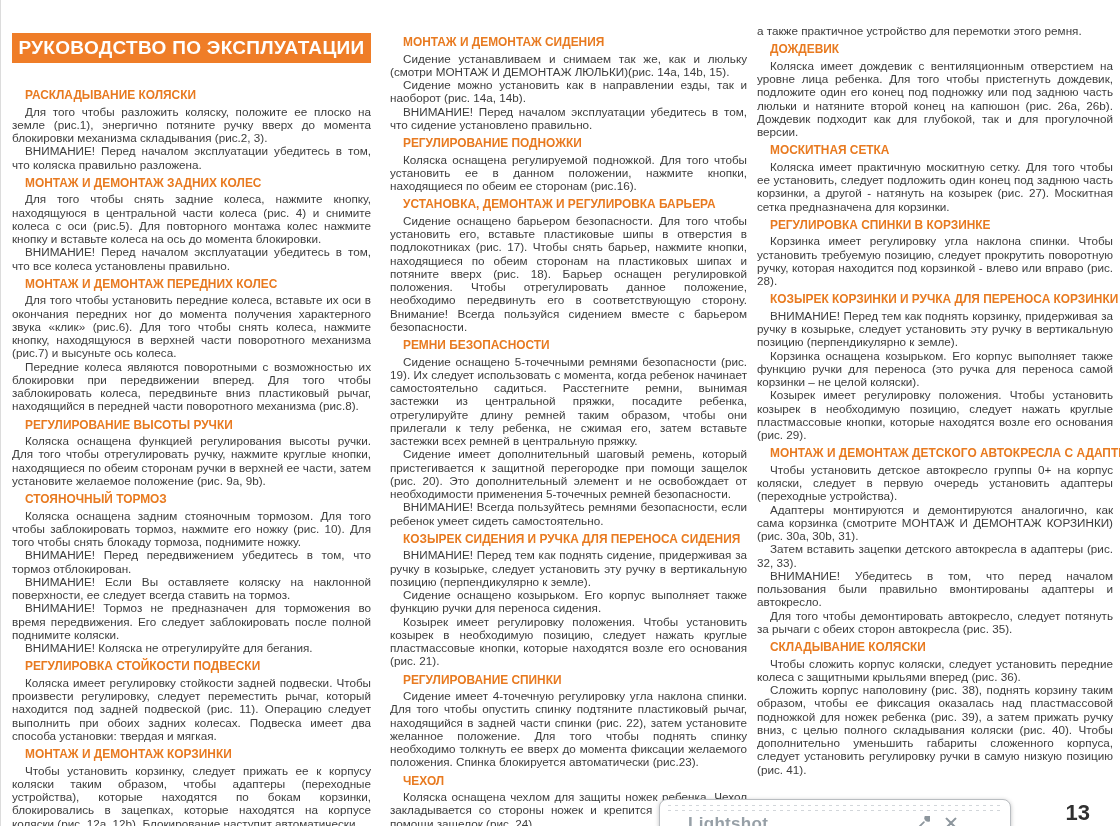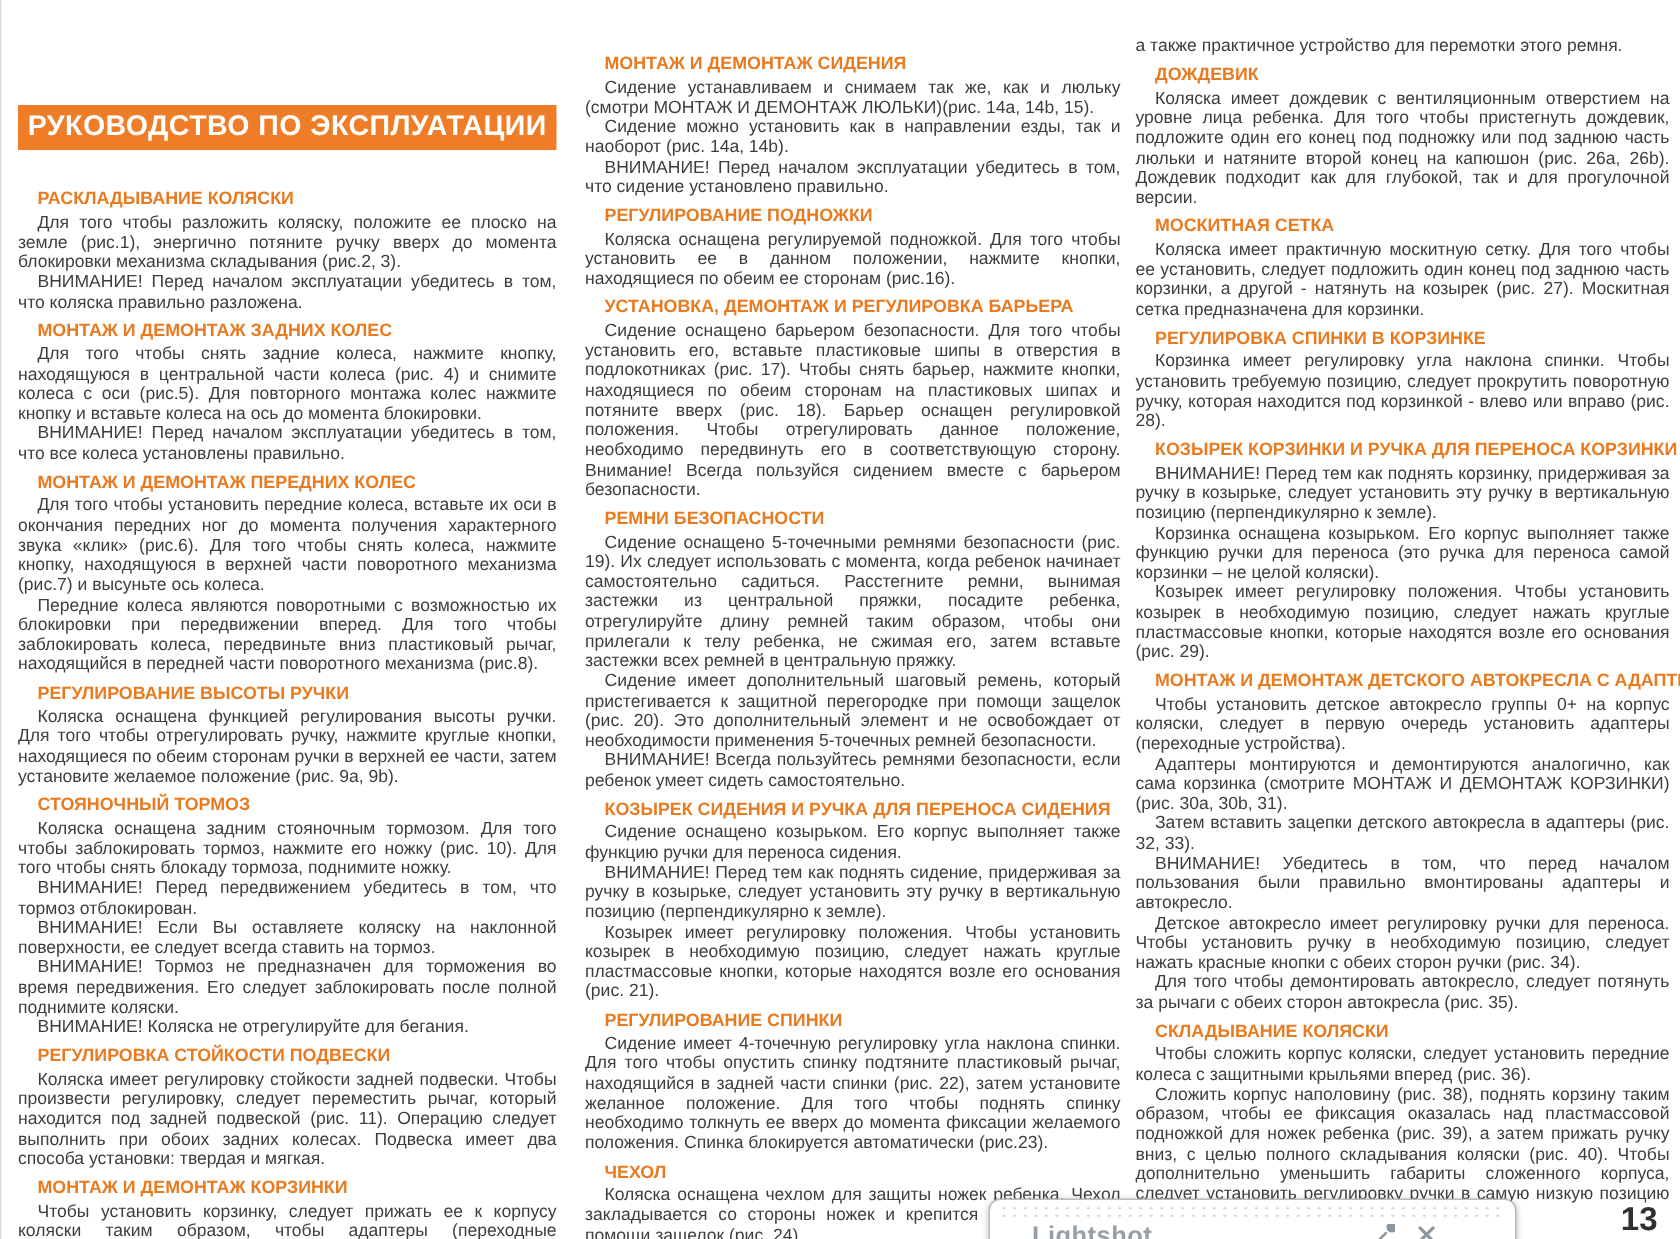--- a/index.html
+++ b/index.html
@@ -6,26 +6,26 @@
   html,body { width:1120px; height:826px; background:#ffffff; overflow:hidden;
     font-family:"Liberation Sans", sans-serif; }
   body { position:relative; color:#3d3d3d; }
   .page-edge { position:absolute; left:0; top:0; width:1px; height:100%; background:#dcdcdc; }
   .col { position:absolute; font-size:11.7px; line-height:13.25px; text-align:justify; }
   #col-1 { left:12px;  top:33px; width:359px; }
   #col-2 { left:390px; top:30px; width:357px; }
   #col-3 { left:757px; top:24px; width:356px; }
   .banner { background:var(--accent,#ef7d28); color:#ffffff; text-align:center;
     font-weight:bold; font-size:19px; letter-spacing:0.3px; height:30px; line-height:30px;
-    margin-bottom:26px;margin-top:37px; }
+    margin-bottom:26px; }
   .sec-heading { color:var(--heading,#e87a20); font-size:11.9px; font-weight:bold;
     text-indent:13px; text-align:left; margin:6px 0 2px 0; line-height:13.5px; white-space:nowrap; }
   .para { text-indent:13px; margin:0; }
   .para.no-indent { text-indent:0; }
-  .page-number { position:absolute; right:15px; top:800px; font-size:22px; font-weight:bold;
+  .page-number { position:absolute; right:30px; top:800px; font-size:22px; font-weight:bold;
     color:#303030; }
   .lightshot { position:absolute; left:659px; top:799px; width:352px; height:46px;
     background:#ffffff; border:1px solid #b9bdc1; border-radius:8px 8px 0 0;
     box-shadow:0 1px 4px rgba(0,0,0,0.25); }
   .ls-dots { height:9px; margin:3px 6px 0 6px;
     background-image:radial-gradient(#d2d6da 1px, transparent 1.2px);
     background-size:7px 5px; }
   .ls-row { display:flex; align-items:flex-start; justify-content:space-between;
     padding:2px 52px 0 28px; }
   .ls-label { color:#97a0a7; font-size:17px; font-weight:bold; letter-spacing:0.3px; }
@@ -70,22 +70,22 @@
     <p class="para">ВНИМАНИЕ! Перед началом эксплуатации убедитесь в том, что сидение установлено правильно.</p>
     <h3 class="sec-heading">РЕГУЛИРОВАНИЕ ПОДНОЖКИ</h3>
     <p class="para">Коляска оснащена регулируемой подножкой. Для того чтобы установить ее в данном положении, нажмите кнопки, находящиеся по обеим ее сторонам (рис.16).</p>
     <h3 class="sec-heading">УСТАНОВКА, ДЕМОНТАЖ И РЕГУЛИРОВКА БАРЬЕРА</h3>
     <p class="para">Сидение оснащено барьером безопасности. Для того чтобы установить его, вставьте пластиковые шипы в отверстия в подлокотниках (рис. 17). Чтобы снять барьер, нажмите кнопки, находящиеся по обеим сторонам на пластиковых шипах и потяните вверх (рис. 18). Барьер оснащен регулировкой положения. Чтобы отрегулировать данное положение, необходимо передвинуть его в соответствующую сторону. Внимание! Всегда пользуйся сидением вместе с барьером безопасности.</p>
     <h3 class="sec-heading">РЕМНИ БЕЗОПАСНОСТИ</h3>
     <p class="para">Сидение оснащено 5-точечными ремнями безопасности (рис. 19). Их следует использовать с момента, когда ребенок начинает самостоятельно садиться. Расстегните ремни, вынимая застежки из центральной пряжки, посадите ребенка, отрегулируйте длину ремней таким образом, чтобы они прилегали к телу ребенка, не сжимая его, затем вставьте застежки всех ремней в центральную пряжку.</p>
     <p class="para">Сидение имеет дополнительный шаговый ремень, который пристегивается к защитной перегородке при помощи защелок (рис. 20). Это дополнительный элемент и не освобождает от необходимости применения 5-точечных ремней безопасности.</p>
     <p class="para">ВНИМАНИЕ! Всегда пользуйтесь ремнями безопасности, если ребенок умеет сидеть самостоятельно.</p>
     <h3 class="sec-heading">КОЗЫРЕК СИДЕНИЯ И РУЧКА ДЛЯ ПЕРЕНОСА СИДЕНИЯ</h3>
+    <p class="para">ВНИМАНИЕ! Перед тем как поднять сидение, придерживая за ручку в козырьке, следует установить эту ручку в вертикальную позицию (перпендикулярно к земле).</p>
     <p class="para">Сидение оснащено козырьком. Его корпус выполняет также функцию ручки для переноса сидения.</p>
-    <p class="para">ВНИМАНИЕ! Перед тем как поднять сидение, придерживая за ручку в козырьке, следует установить эту ручку в вертикальную позицию (перпендикулярно к земле).</p>
     <p class="para">Козырек имеет регулировку положения. Чтобы установить козырек в необходимую позицию, следует нажать круглые пластмассовые кнопки, которые находятся возле его основания (рис. 21).</p>
     <h3 class="sec-heading">РЕГУЛИРОВАНИЕ СПИНКИ</h3>
     <p class="para">Сидение имеет 4-точечную регулировку угла наклона спинки. Для того чтобы опустить спинку подтяните пластиковый рычаг, находящийся в задней части спинки (рис. 22), затем установите желанное положение. Для того чтобы поднять спинку необходимо толкнуть ее вверх до момента фиксации желаемого положения. Спинка блокируется автоматически (рис.23).</p>
     <h3 class="sec-heading">ЧЕХОЛ</h3>
     <p class="para">Коляска оснащена чехлом для защиты ножек ребенка. Чехол закладывается со стороны ножек и крепится к козырьку при помощи защелок (рис. 24).</p>
   </div>
 
 <div class="col" id="col-3">
     <p class="para no-indent">а также практичное устройство для перемотки этого ремня.</p>
     <h3 class="sec-heading">ДОЖДЕВИК</h3>
@@ -96,21 +96,20 @@
     <p class="para">Корзинка имеет регулировку угла наклона спинки. Чтобы установить требуемую позицию, следует прокрутить поворотную ручку, которая находится под корзинкой - влево или вправо (рис. 28).</p>
     <h3 class="sec-heading">КОЗЫРЕК КОРЗИНКИ И РУЧКА ДЛЯ ПЕРЕНОСА КОРЗИНКИ</h3>
     <p class="para">ВНИМАНИЕ! Перед тем как поднять корзинку, придерживая за ручку в козырьке, следует установить эту ручку в вертикальную позицию (перпендикулярно к земле).</p>
     <p class="para">Корзинка оснащена козырьком. Его корпус выполняет также функцию ручки для переноса (это ручка для переноса самой корзинки – не целой коляски).</p>
     <p class="para">Козырек имеет регулировку положения. Чтобы установить козырек в необходимую позицию, следует нажать круглые пластмассовые кнопки, которые находятся возле его основания (рис. 29).</p>
     <h3 class="sec-heading">МОНТАЖ И ДЕМОНТАЖ ДЕТСКОГО АВТОКРЕСЛА С АДАПТЕРОМ</h3>
     <p class="para">Чтобы установить детское автокресло группы 0+ на корпус коляски, следует в первую очередь установить адаптеры (переходные устройства).</p>
     <p class="para">Адаптеры монтируются и демонтируются аналогично, как сама корзинка (смотрите МОНТАЖ И ДЕМОНТАЖ КОРЗИНКИ)(рис. 30a, 30b, 31).</p>
     <p class="para">Затем вставить зацепки детского автокресла в адаптеры (рис. 32, 33).</p>
     <p class="para">ВНИМАНИЕ! Убедитесь в том, что перед началом пользования были правильно вмонтированы адаптеры и автокресло.</p>
-    <p class="para">Детское автокресло имеет регулировку ручки для переноса. Чтобы установить ручку в необходимую позицию, следует нажать красные кнопки с обеих сторон ручки (рис. 34).</p>
     <p class="para">Для того чтобы демонтировать автокресло, следует потянуть за рычаги с обеих сторон автокресла (рис. 35).</p>
     <h3 class="sec-heading">СКЛАДЫВАНИЕ КОЛЯСКИ</h3>
     <p class="para">Чтобы сложить корпус коляски, следует установить передние колеса с защитными крыльями вперед (рис. 36).</p>
     <p class="para">Сложить корпус наполовину (рис. 38), поднять корзину таким образом, чтобы ее фиксация оказалась над пластмассовой подножкой для ножек ребенка (рис. 39), а затем прижать ручку вниз, с целью полного складывания коляски (рис. 40). Чтобы дополнительно уменьшить габариты сложенного корпуса, следует установить регулировку ручки в самую низкую позицию (рис. 41).</p>
   </div>
 
 <div class="page-number">13</div>
 
 <div class="lightshot">
   <div class="ls-dots"></div>

